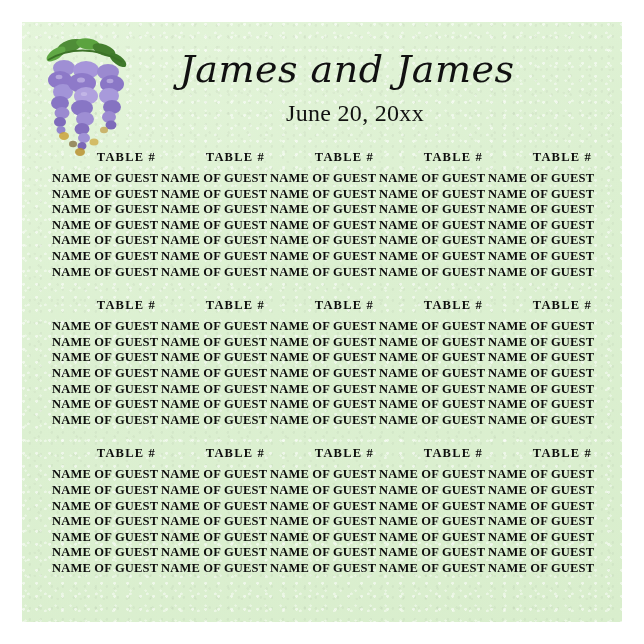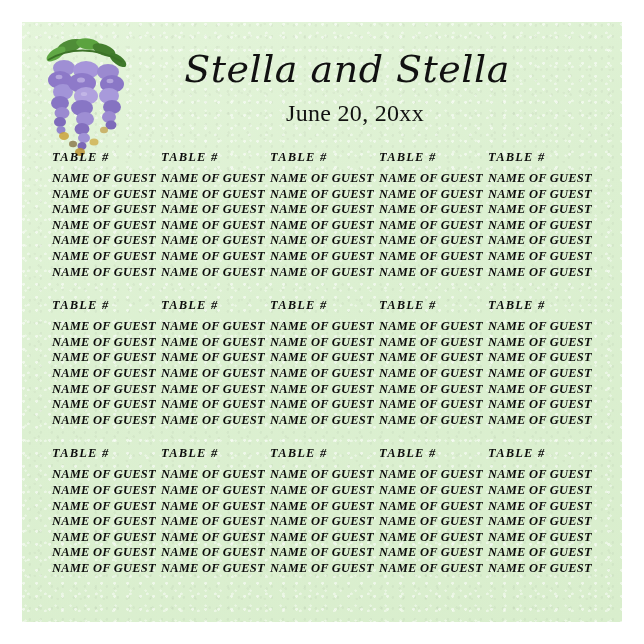--- a/index.html
+++ b/index.html
@@ -77,22 +77,21 @@
     width: 540px;
     height: 455px;
   }
   .chart-block {
     display: flex;
     justify-content: space-between;
     margin-bottom: 18px;
   }
   .table-col {
     width: 104px;
-    text-align: left;
-    font-style: italic;
+    text-align: right;
   }
   .table-heading {
     font-family: "Liberation Serif", serif;
     font-size: 12.5px;
     font-weight: bold;
     color: #0d0d0d;
     letter-spacing: 1.2px;
     margin-bottom: 6px;
     white-space: nowrap;
   }
@@ -164,21 +163,21 @@
       <g fill="#cfc4ec" opacity="0.6">
         <ellipse cx="51" cy="50" rx="4" ry="2.6"></ellipse>
         <ellipse cx="29" cy="47" rx="3.4" ry="2.2"></ellipse>
         <ellipse cx="80" cy="51" rx="3.4" ry="2.2"></ellipse>
         <ellipse cx="54" cy="64" rx="3.2" ry="2"></ellipse>
       </g>
     </svg>
   </div>
 
   <div id="header">
-    <div id="names">Stella and Stella</div>
+    <div id="names">James and James</div>
     <div id="wedding-date">June 20, 20xx</div>
   </div>
 
   <div id="chart">
       <div class="chart-block">
         <div class="table-col">
           <div class="table-heading">TABLE #</div>
           <div class="guest-name">NAME OF GUEST</div>
           <div class="guest-name">NAME OF GUEST</div>
           <div class="guest-name">NAME OF GUEST</div>

